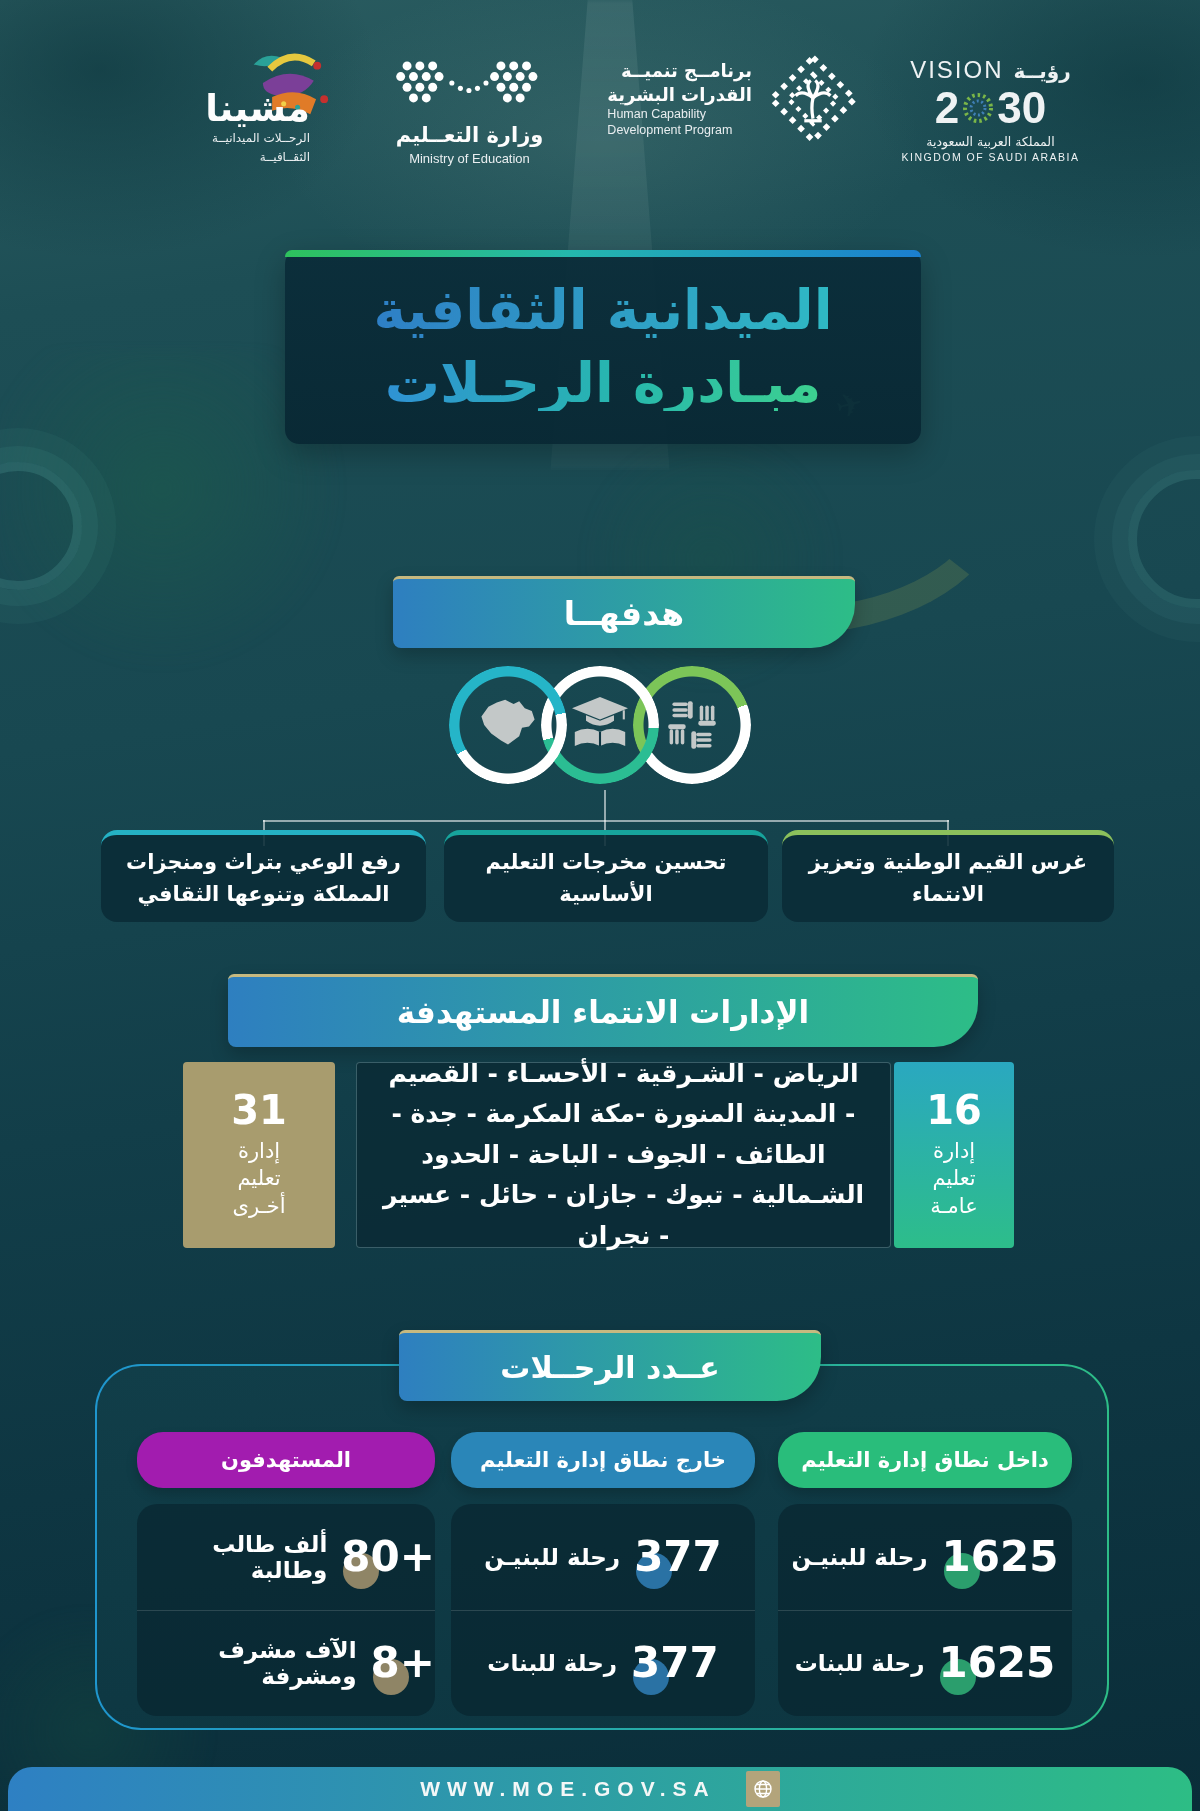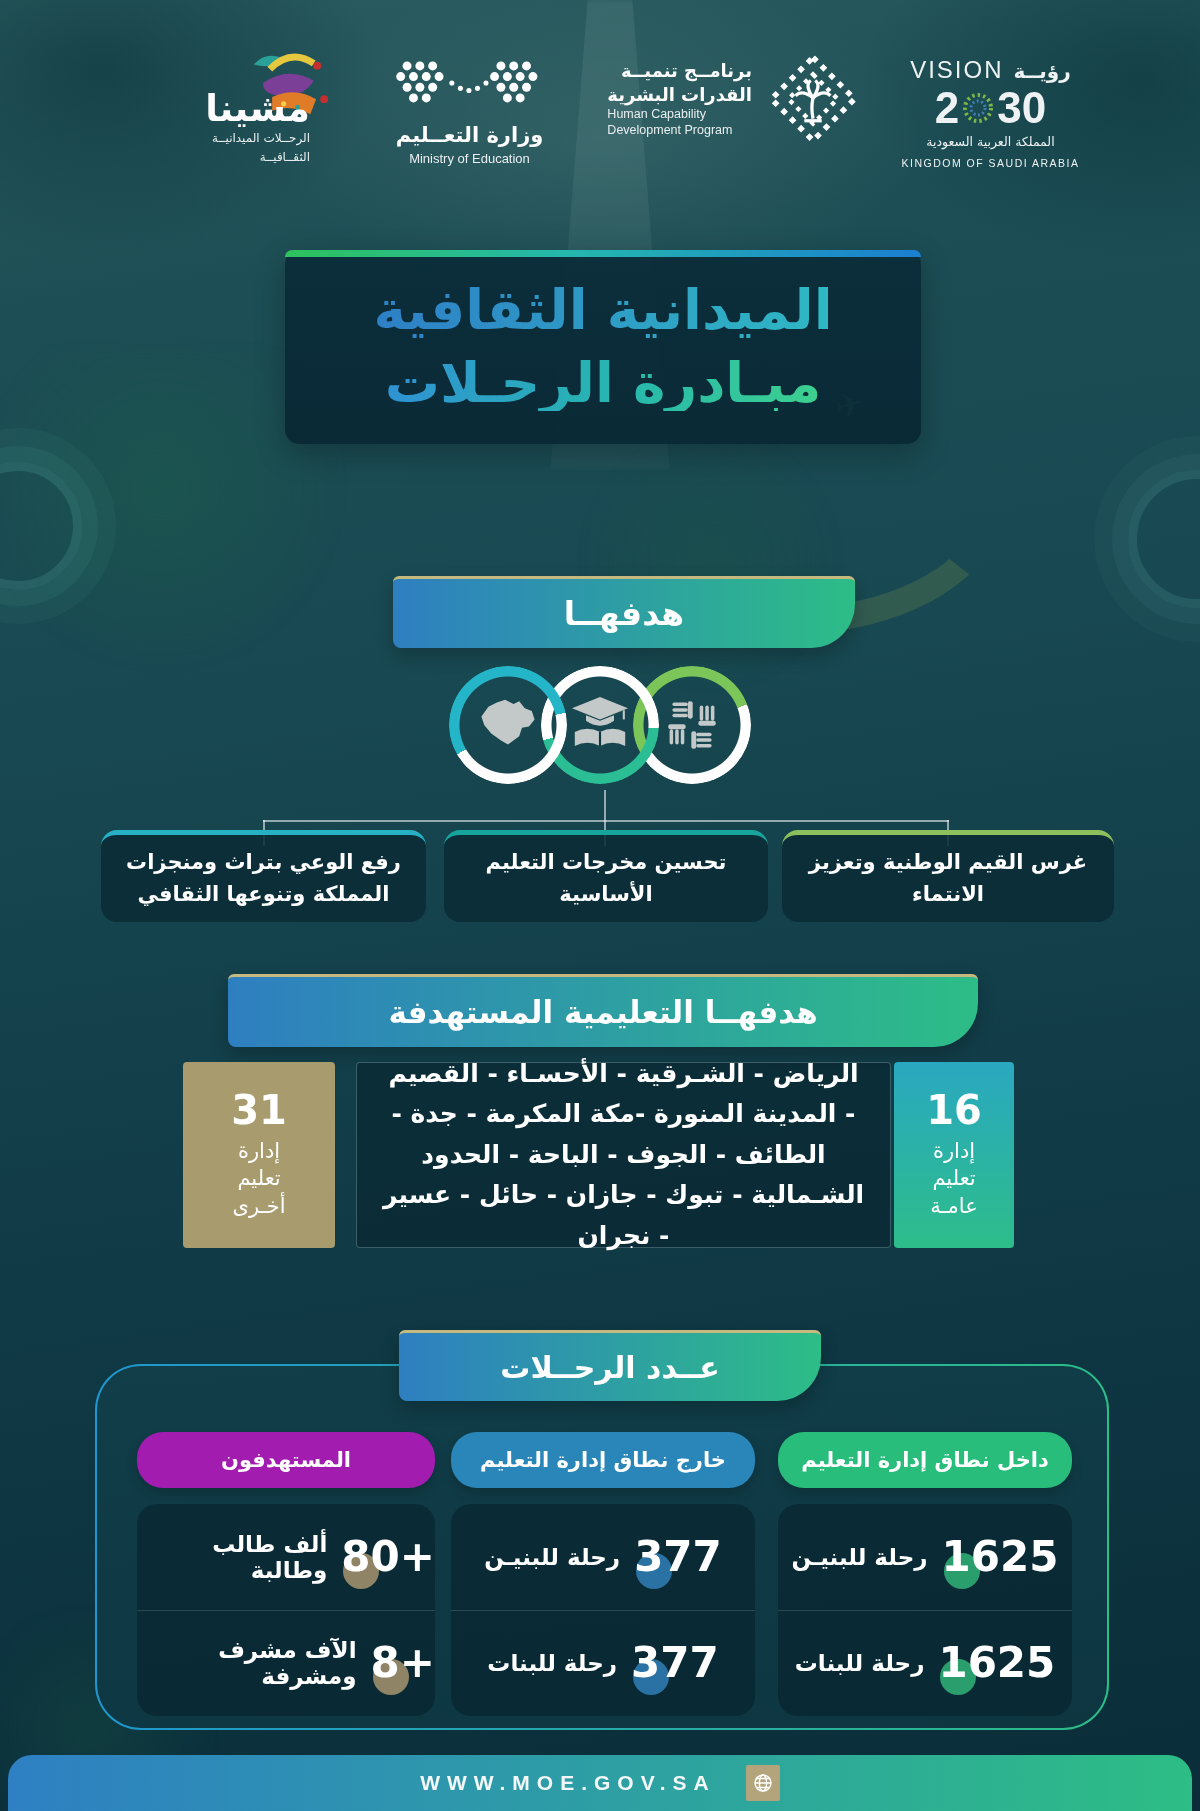--- a/index.html
+++ b/index.html
@@ -51,21 +51,21 @@
   .hcdp .txt{text-align:right;line-height:1.3;}
   .hcdp .ar{font-size:18px;font-weight:bold;color:#fdfdfd;}
   .hcdp .en{font-family:"Liberation Sans",sans-serif;font-size:12.5px;color:#e9eef0;direction:ltr;text-align:left;}
   .vision{left:898px;top:56px;width:185px;text-align:center;direction:ltr;color:#eef2f3;}
   .vision .row1{display:flex;align-items:baseline;justify-content:center;gap:10px;}
   .vision .ven{font-family:"Liberation Sans",sans-serif;font-size:24px;letter-spacing:2px;}
   .vision .var{font-size:20px;font-weight:bold;}
   .vision .row2{display:flex;align-items:center;justify-content:center;gap:2px;margin-top:2px;}
   .vision .ynum{font-family:"Liberation Sans",sans-serif;font-size:44px;font-weight:bold;line-height:1;}
   .vision .car{font-size:12.5px;margin-top:4px;}
-  .vision .cen{font-family:"Liberation Sans",sans-serif;font-size:10.5px;letter-spacing:1.5px;margin-top:8px;}
+  .vision .cen{font-family:"Liberation Sans",sans-serif;font-size:10.5px;letter-spacing:1.5px;margin-top:2px;}
 
   
   .title-card{position:absolute;left:285px;top:250px;width:636px;height:194px;border-radius:14px;
     background:linear-gradient(180deg,rgba(10,44,57,0.93),rgba(8,39,51,0.93));
     box-shadow:0 10px 30px rgba(0,0,0,0.25);
     display:flex;flex-direction:column;align-items:center;justify-content:center;gap:18px;}
   .title-card::before{content:"";position:absolute;top:0;left:0;right:0;height:7px;
     border-radius:14px 14px 0 0;background:linear-gradient(90deg,#2ec25d 0%,#24b7ae 45%,#1b7fd0 100%);}
   .title-line{font-size:55px;font-weight:bold;line-height:1;background-clip:text;-webkit-background-clip:text;color:transparent;}
   .tl1{background-image:linear-gradient(90deg,#2f92d4 0%,#27b8ad 55%,#3dd08f 100%);}
@@ -141,21 +141,21 @@
   .stat-row:first-child{border-bottom:1px solid rgba(255,255,255,0.14);}
   .stat-num{font-size:42px;font-weight:bold;position:relative;z-index:0;line-height:1;}
   .stat-num::after{content:"";position:absolute;left:2px;bottom:-11px;width:36px;height:36px;
     border-radius:50%;z-index:-1;}
   .col-inside .stat-num::after{background:#2b9e6d;}
   .col-outside .stat-num::after{background:#2a72a4;}
   .col-targeted .stat-num::after{background:#8f8566;}
   .stat-lbl{font-size:23px;font-weight:bold;}
 
   
-  .footer-bar{position:absolute;left:8px;right:8px;bottom:0;height:56px;border-radius:24px 24px 0 0;
+  .footer-bar{position:absolute;left:8px;right:8px;bottom:0;height:44px;border-radius:24px 24px 0 0;
     background:linear-gradient(90deg,#2e80c3 0%,#2dbd85 100%);
     display:flex;align-items:center;justify-content:center;gap:30px;z-index:4;}
   .globe-box{width:34px;height:36px;background:#b3a47b;border-radius:2px;
     display:flex;align-items:center;justify-content:center;}
   .footer-url{font-family:"Liberation Sans",sans-serif;font-size:21px;font-weight:bold;
     letter-spacing:7px;color:#f4f7f7;direction:ltr;}
 </style>
 </head>
 <body>
 
@@ -324,21 +324,21 @@
   <span>غرس القيم الوطنية وتعزيز الانتماء</span>
 </div>
 <div class="goal-box goal-1">
   <span>تحسين مخرجات التعليم الأساسية</span>
 </div>
 <div class="goal-box goal-2">
   <span>رفع الوعي بتراث ومنجزات المملكة وتنوعها الثقافي</span>
 </div>
 
 <div class="banner banner-depts">
-  <span>هدفهــا التعليمية المستهدفة</span>
+  <span>الإدارات الانتماء المستهدفة</span>
 </div>
 
 <div class="tile tile-16">
   <div class="cnt">16</div>
   <div class="lbl">
     <div>إدارة</div>
     <div>تعليم</div>
     <div>عامـة</div>
   </div>
 </div>

